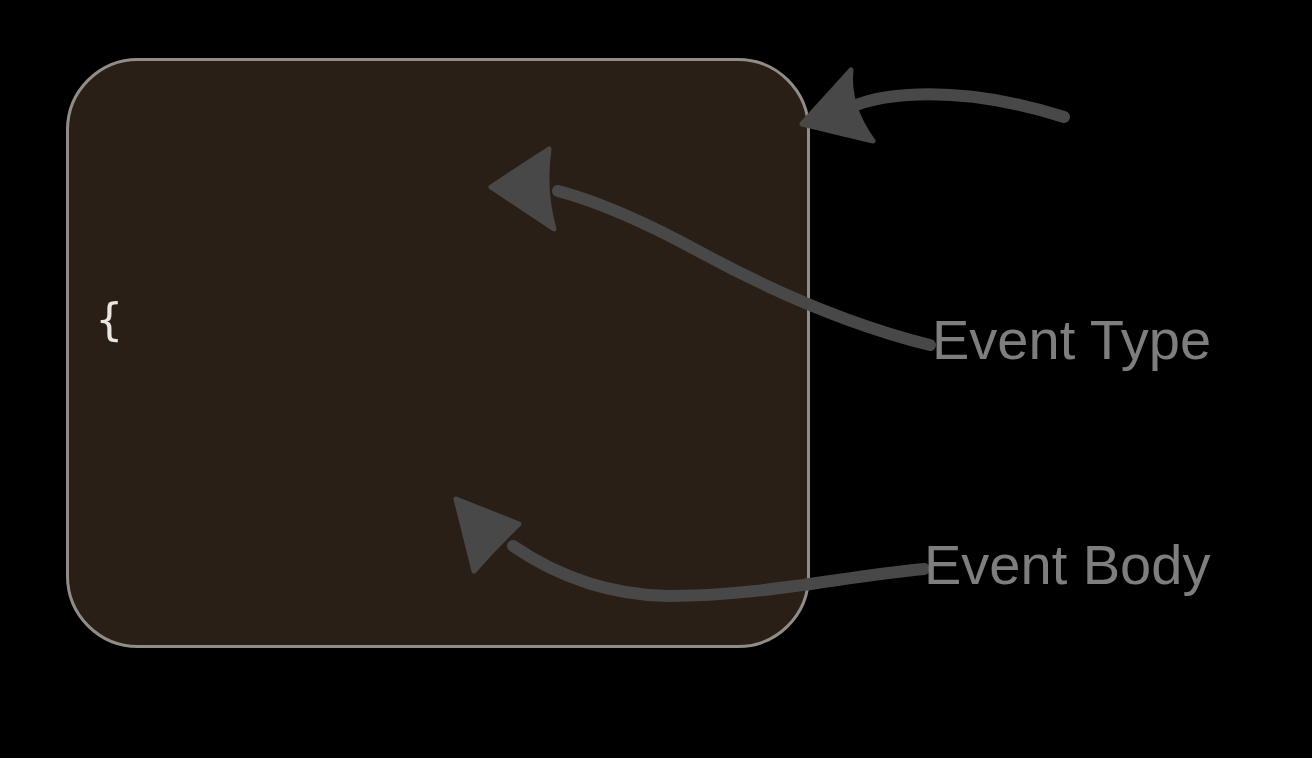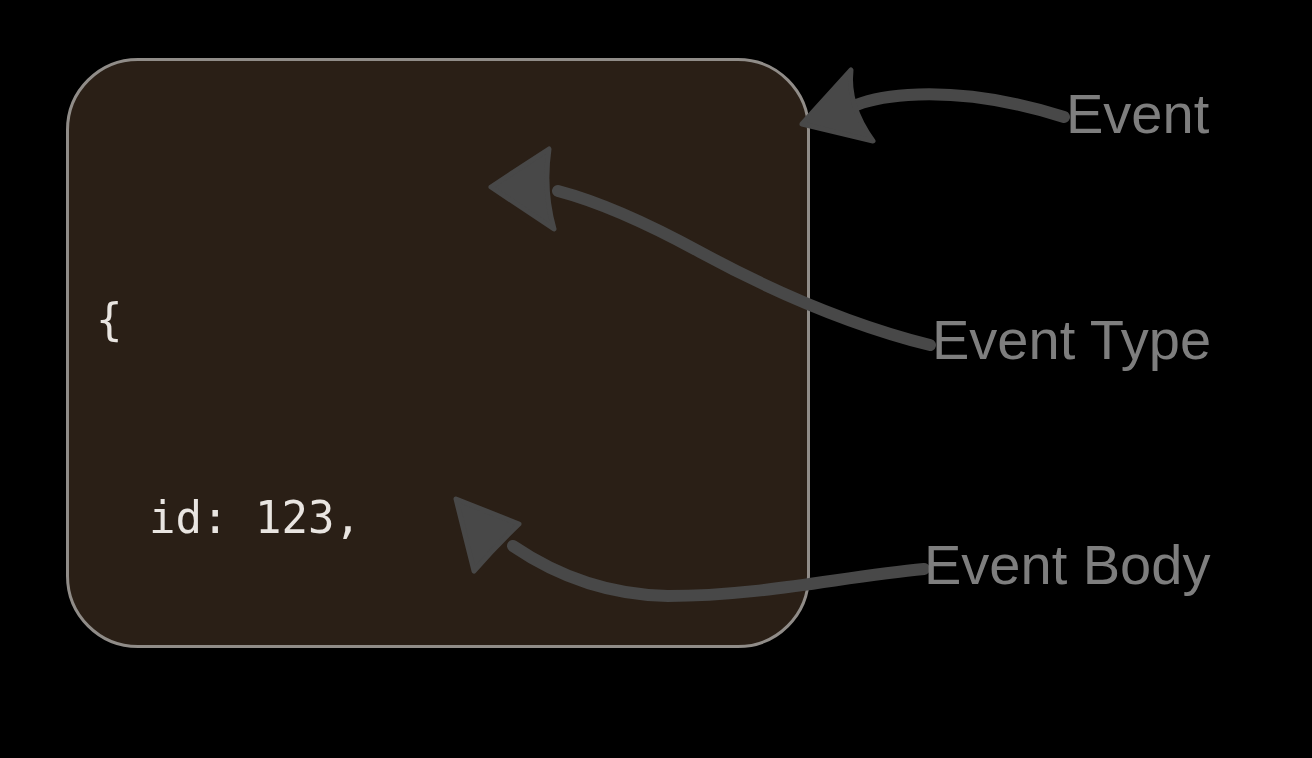--- a/index.html
+++ b/index.html
@@ -68,21 +68,20 @@
 </style>
 </head>
 <body>
 
 <div class="canvas">
 
   <div class="event-card"></div>
 
   <div class="code-block">
     <div class="code-line">{</div>
-    <div class="code-line">  id: 123,</div>
     
     
     
   </div>
 
   <svg class="arrow-layer" viewBox="0 0 1312 758" xmlns="http://www.w3.org/2000/svg">
 
     <g>
       <path class="lead" d="M 1064 117 C 1010 100, 955 92, 908 95 C 880 97, 864 101, 852 107"></path>
       <path class="head" d="M 802 124 L 851 70 Q 847 105 873 141 Z"></path>
@@ -92,17 +91,16 @@
       <path class="lead" d="M 930 345 C 850 325, 770 290, 700 252 C 645 222, 600 202, 558 191"></path>
       <path class="head" d="M 491 187 L 549 149 Q 543 190 554 229 Z"></path>
     </g>
 
     <g>
       <path class="lead" d="M 924 569 C 840 577, 760 596, 668 596 C 610 595, 560 578, 513 546"></path>
       <path class="head" d="M 456 499 L 519 524 Q 496 546 474 571 Z"></path>
     </g>
   </svg>
 
-  <div class="annotation-label label-event">Event</div>
   <div class="annotation-label label-event-body">Event Body</div>
   <div class="annotation-label label-event-type">Event Type</div>
 
 </div>
 
 </body></html>

